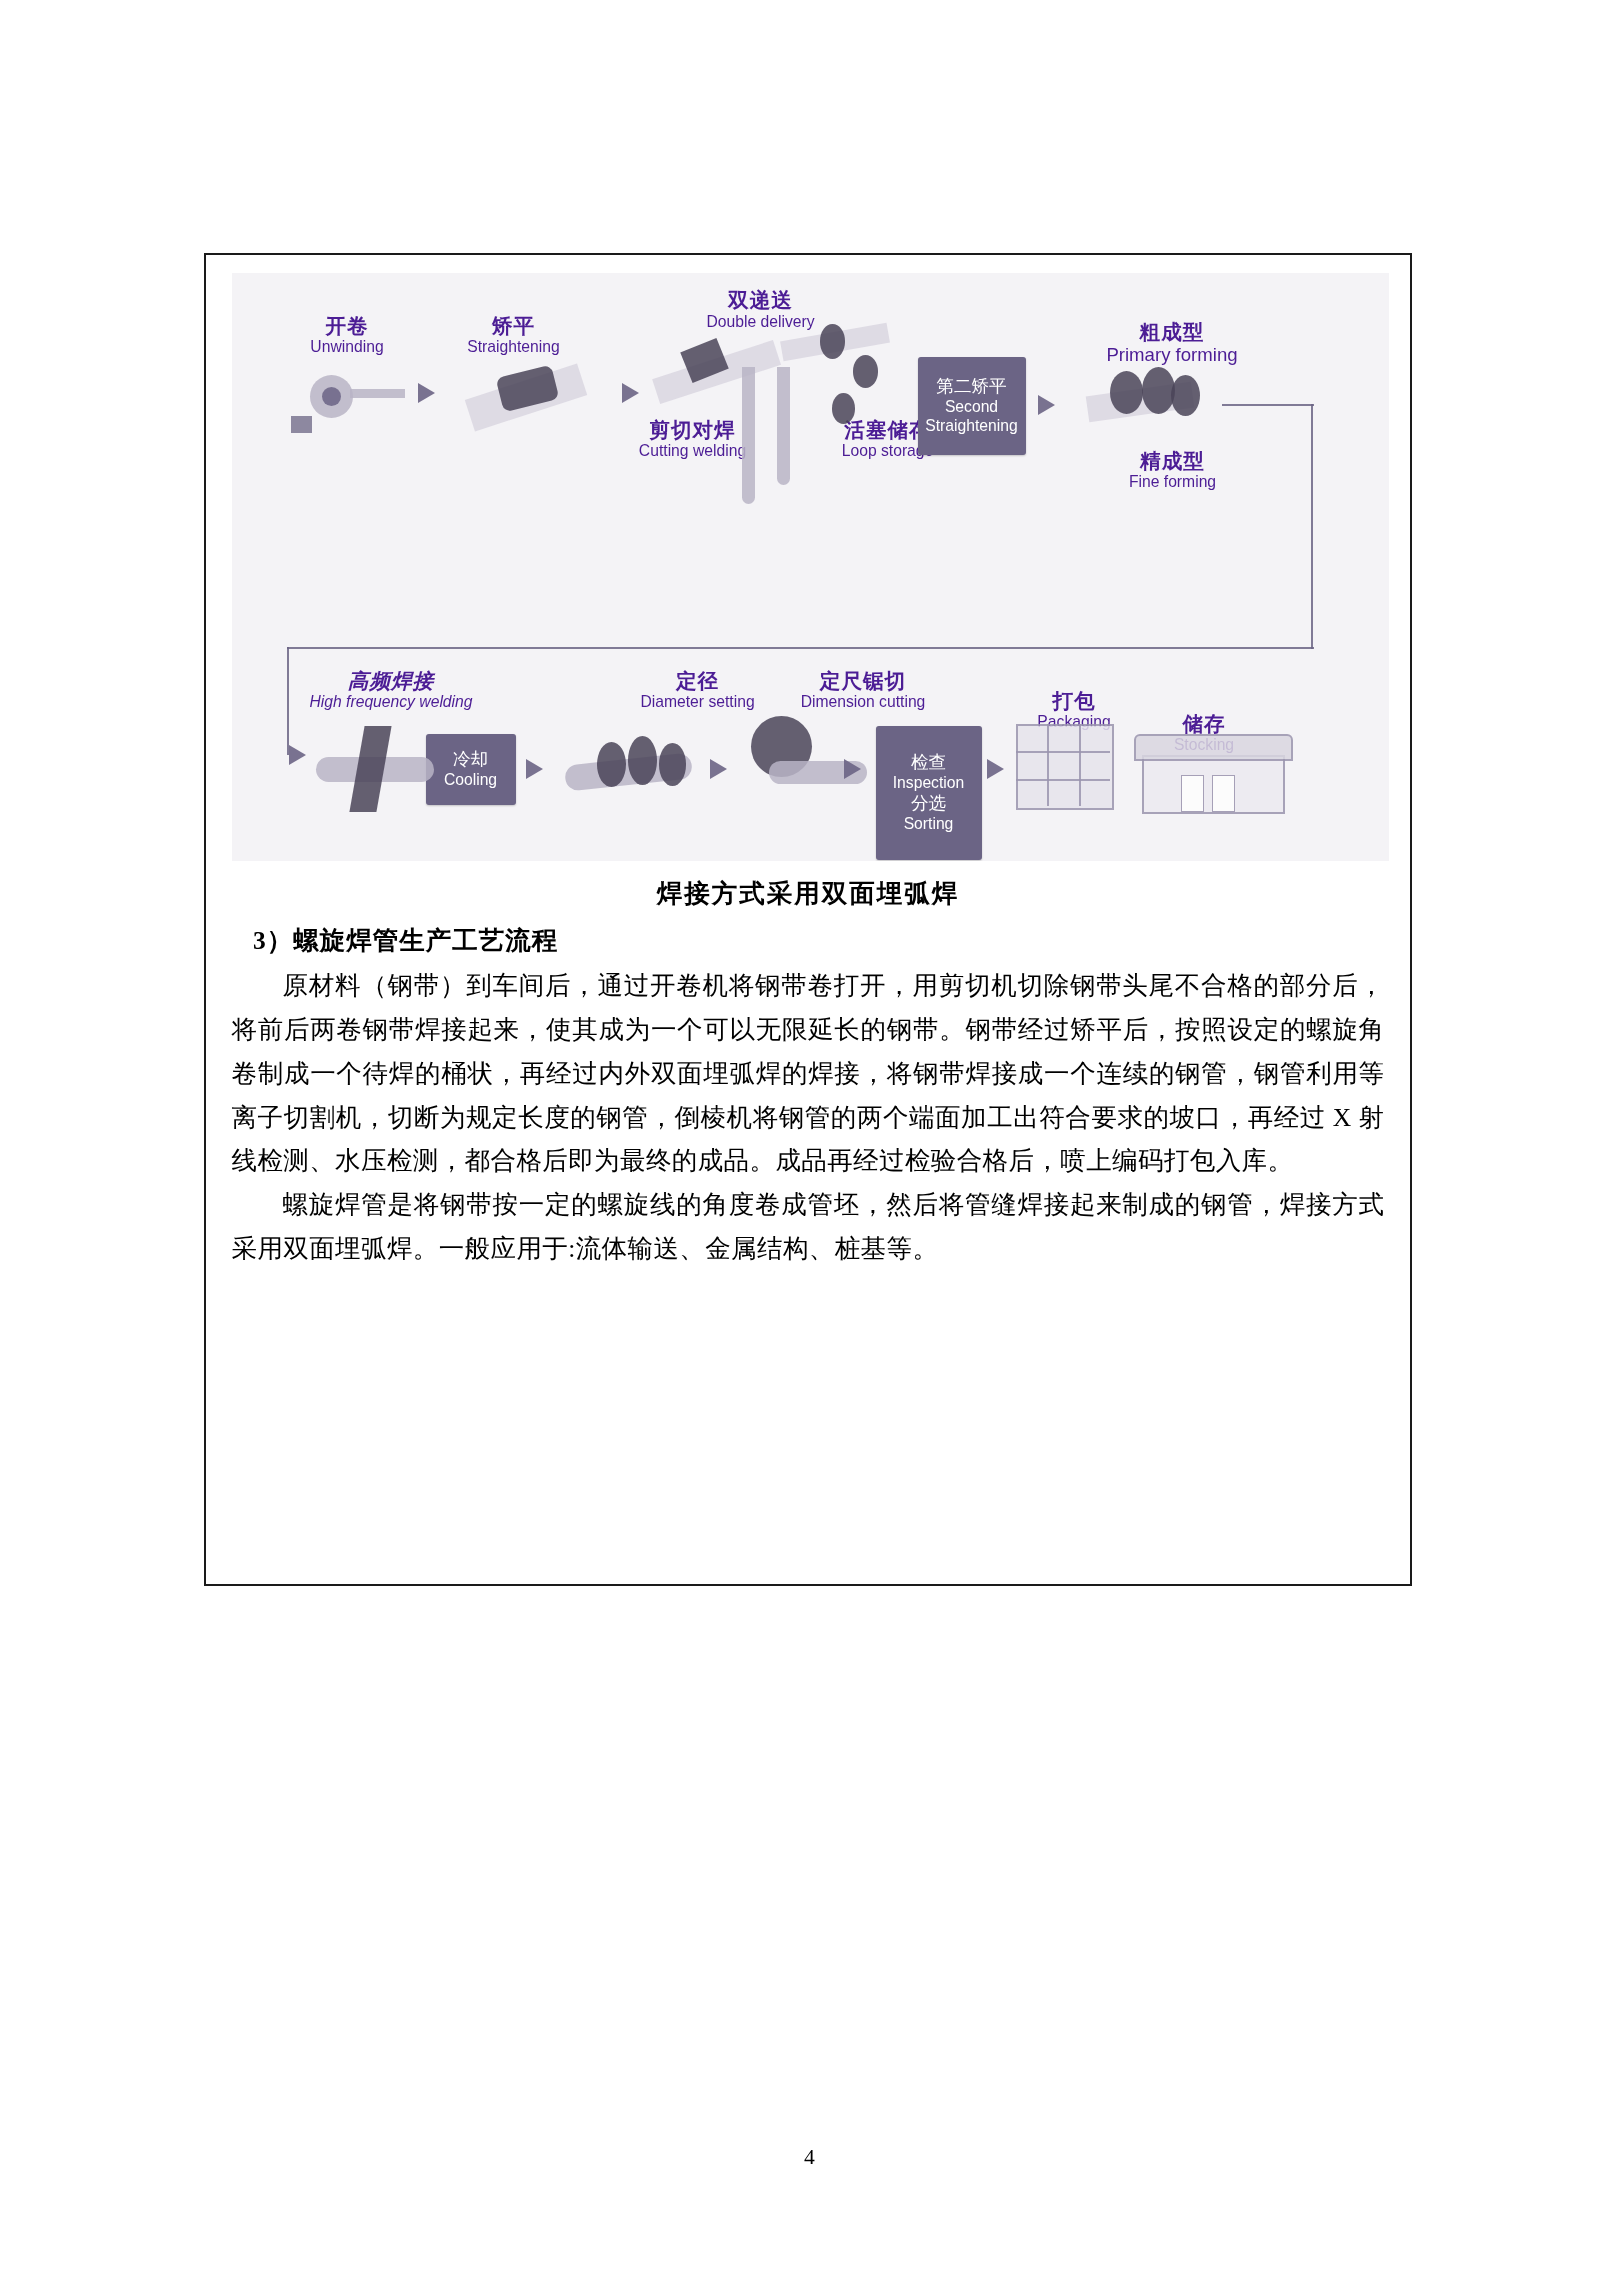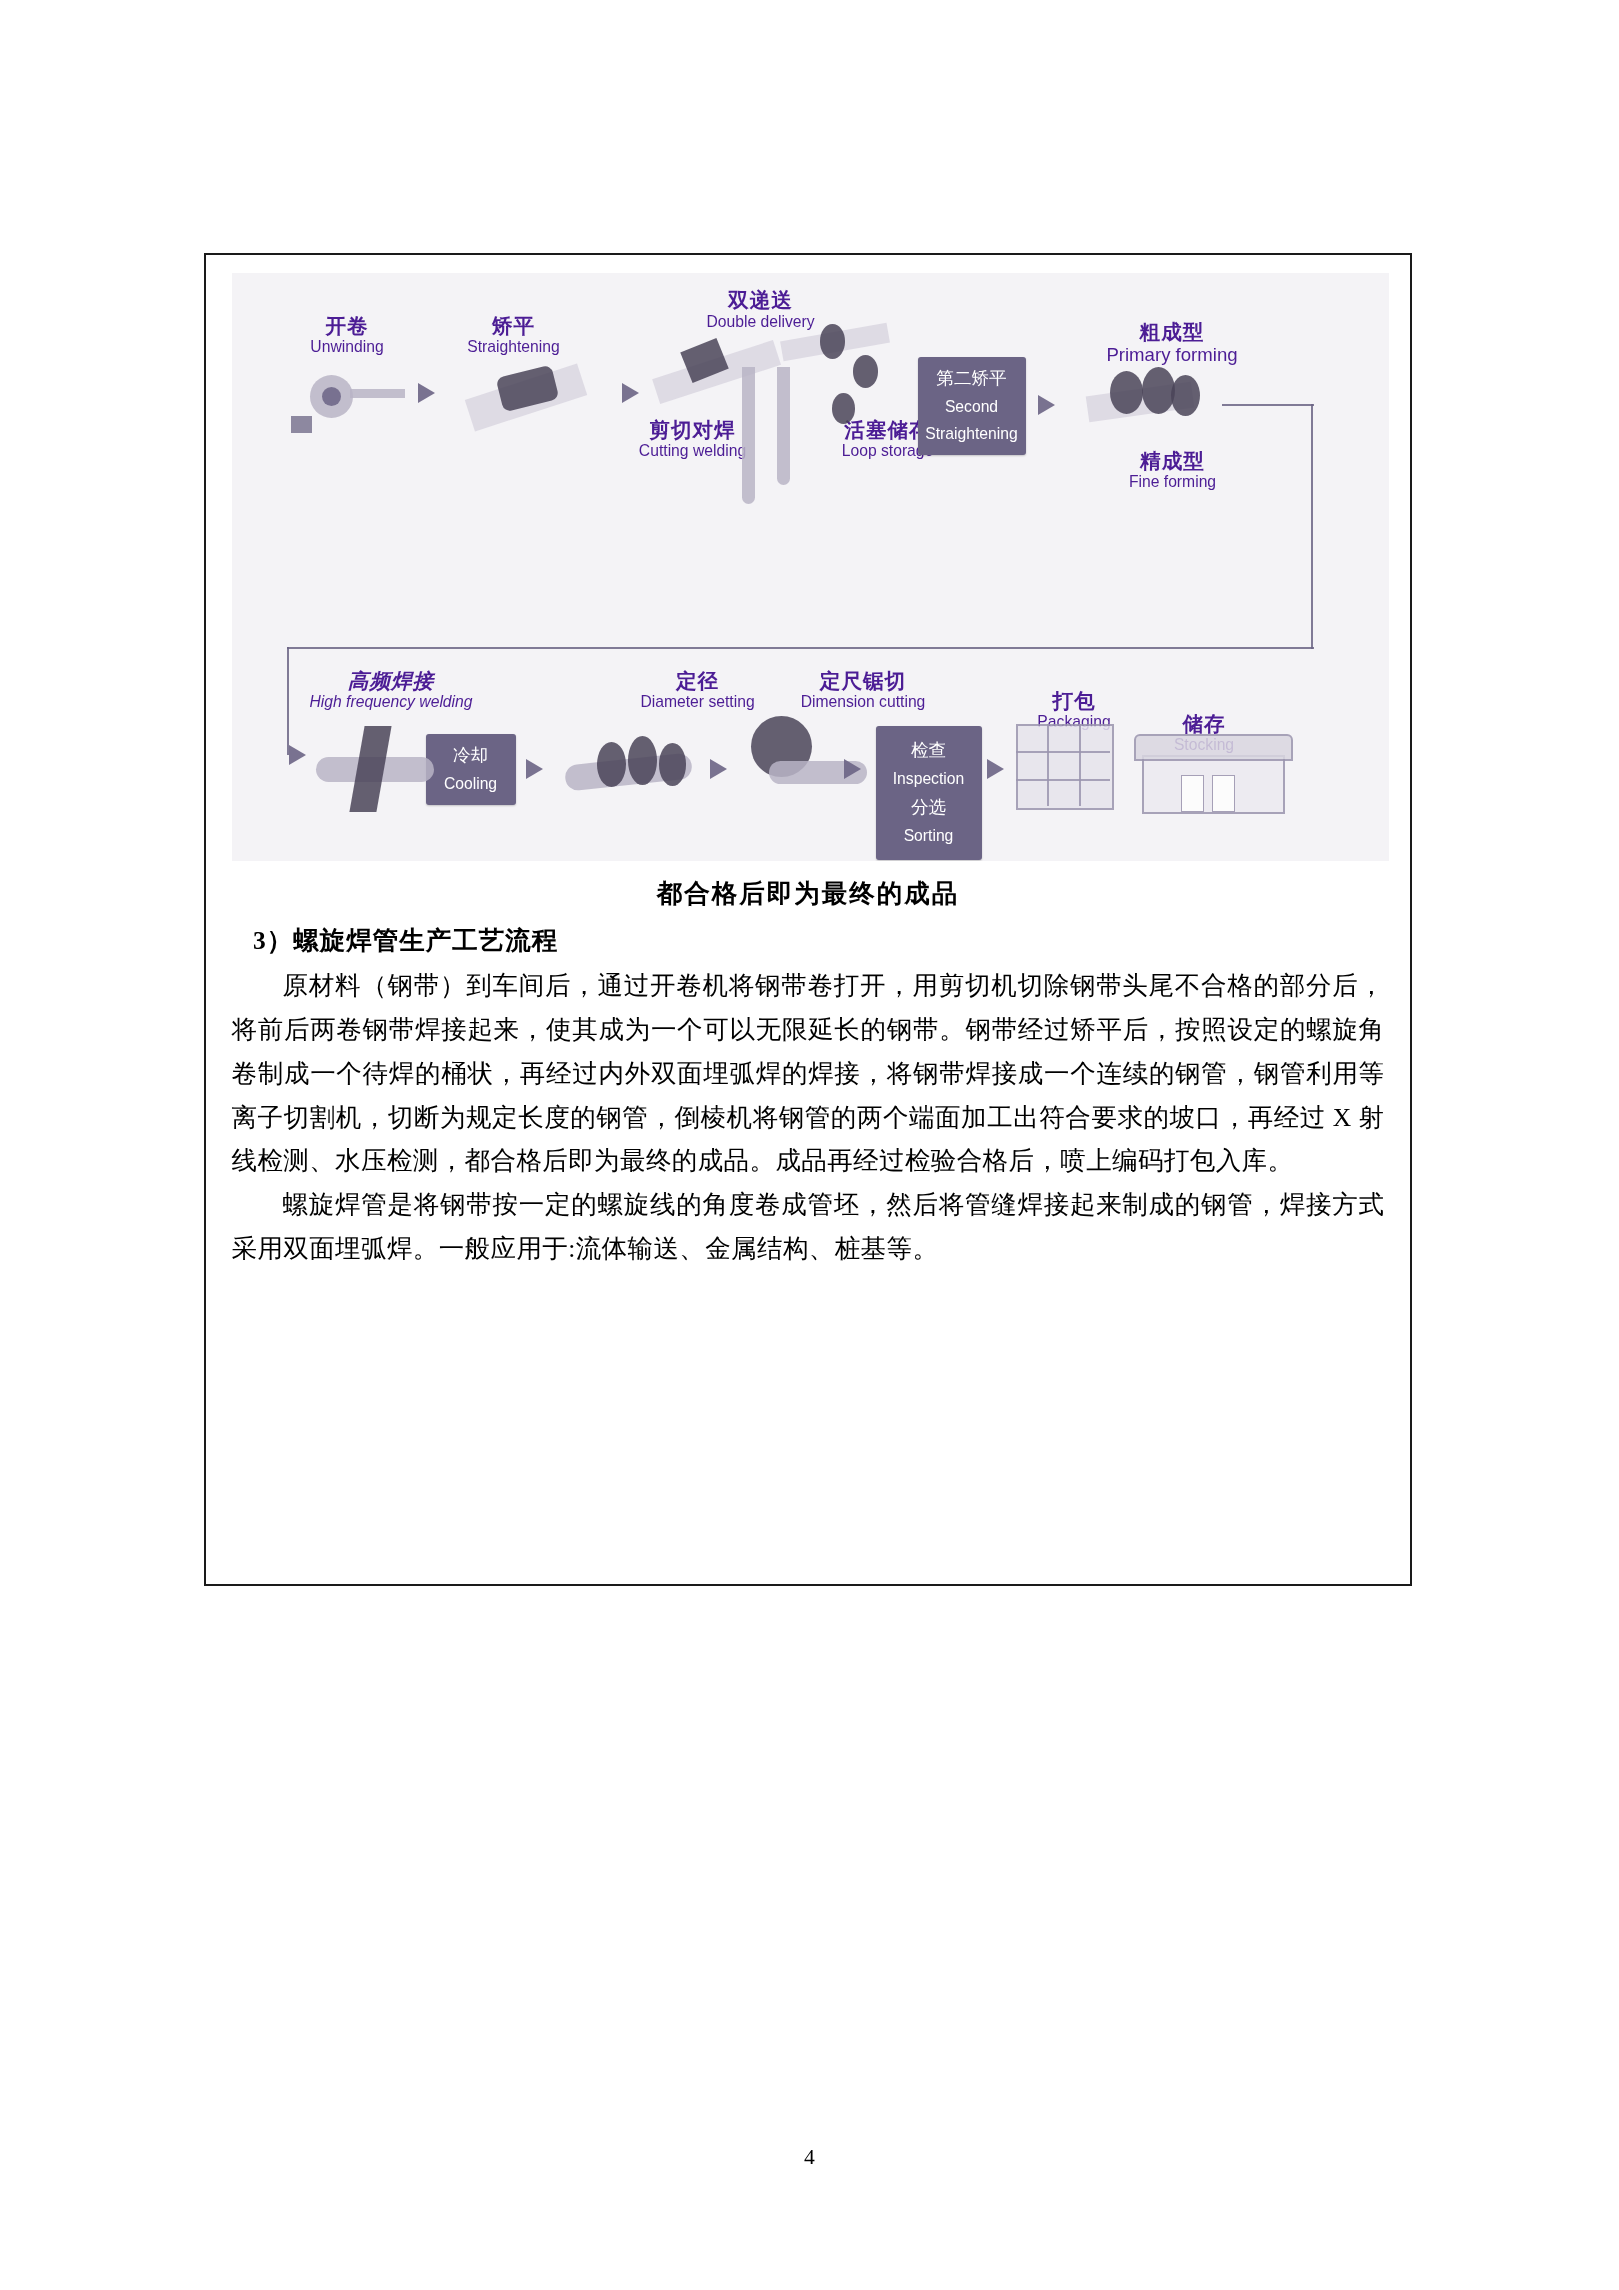--- a/index.html
+++ b/index.html
@@ -72,21 +72,20 @@
     color: #ffffff;
     border-radius: 2.9px;
     display: flex;
     flex-direction: column;
     align-items: center;
     justify-content: center;
     font-family: "Liberation Sans", sans-serif;
     text-align: center;
     line-height: 1.22;
     box-shadow: 0 1px 2px rgba(0,0,0,0.2);
-    gap: 8px;
   }
   .fig-box .cn { font-size: 17.6px; display:block; }
   .fig-box .en { font-size: 15.7px; display:block; }
 
   .arrow {
     position: absolute;
     height: 0;
     width: 0;
     border-top: 10.8px solid transparent;
     border-bottom: 10.8px solid transparent;
@@ -287,21 +286,21 @@
         <div class="glyph" style="left:784px; top:506px; width:94px; height:2px; background:#9a94ae;"></div>
 
         <div class="glyph pale" style="left:910px; top:482px; width:139px; height:55px; background:#eceaf1; border:2px solid #9a94ae;"></div>
         <div class="glyph pale" style="left:902px; top:461px; width:155px; height:23.5px; background:#d9d6e0; border:2px solid #9a94ae; border-radius:5.9px 5.9px 0 0;"></div>
         <div class="glyph pale" style="left:949px; top:502px; width:21.6px; height:35px; background:#ffffff; border:1px solid #9a94ae;"></div>
         <div class="glyph pale" style="left:980px; top:502px; width:21.6px; height:35px; background:#ffffff; border:1px solid #9a94ae;"></div>
 
         <div class="divider-line" style="left:55px; top:374px; width:2.9px; height:0px;"></div>
       </div>
 
-      <div class="fig-caption">都合格后即为最终的成品</div>
+      <div class="fig-caption">焊接方式采用双面埋弧焊</div>
 
       <div class="heading">3）螺旋焊管生产工艺流程</div>
 
       <p class="para">原材料（钢带）到车间后，通过开卷机将钢带卷打开，用剪切机切除钢带头尾不合格的部分后，将前后两卷钢带焊接起来，使其成为一个可以无限延长的钢带。钢带经过矫平后，按照设定的螺旋角卷制成一个待焊的桶状，再经过内外双面埋弧焊的焊接，将钢带焊接成一个连续的钢管，钢管利用等离子切割机，切断为规定长度的钢管，倒棱机将钢管的两个端面加工出符合要求的坡口，再经过 X 射线检测、水压检测，都合格后即为最终的成品。成品再经过检验合格后，喷上编码打包入库。</p>
       <p class="para">螺旋焊管是将钢带按一定的螺旋线的角度卷成管坯，然后将管缝焊接起来制成的钢管，焊接方式采用双面埋弧焊。一般应用于:流体输送、金属结构、桩基等。</p>
 
     </div>
   </div>
 
   <div class="page-number">4</div>

